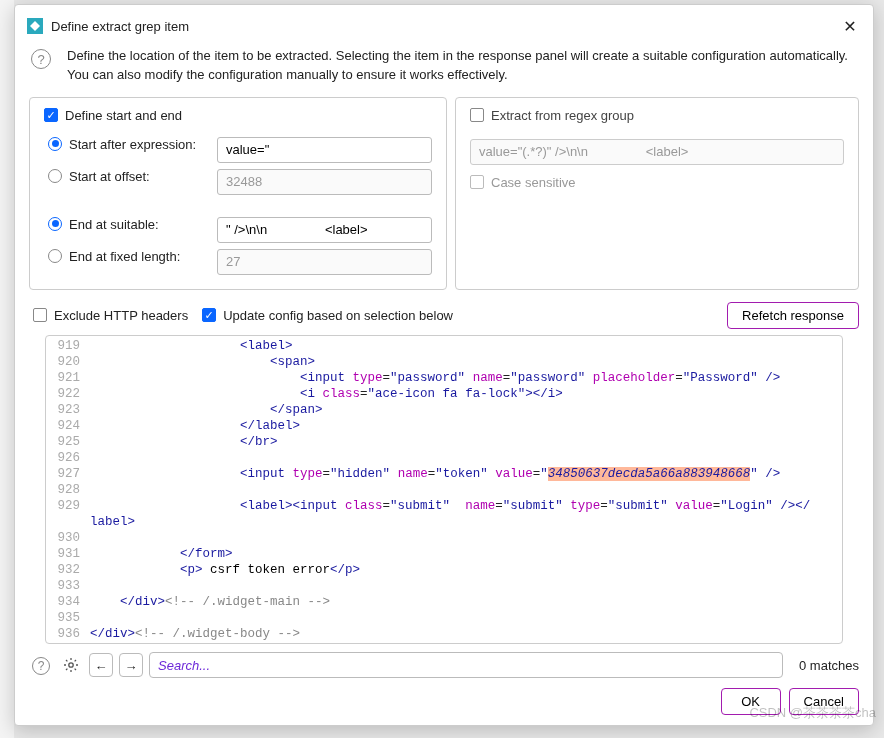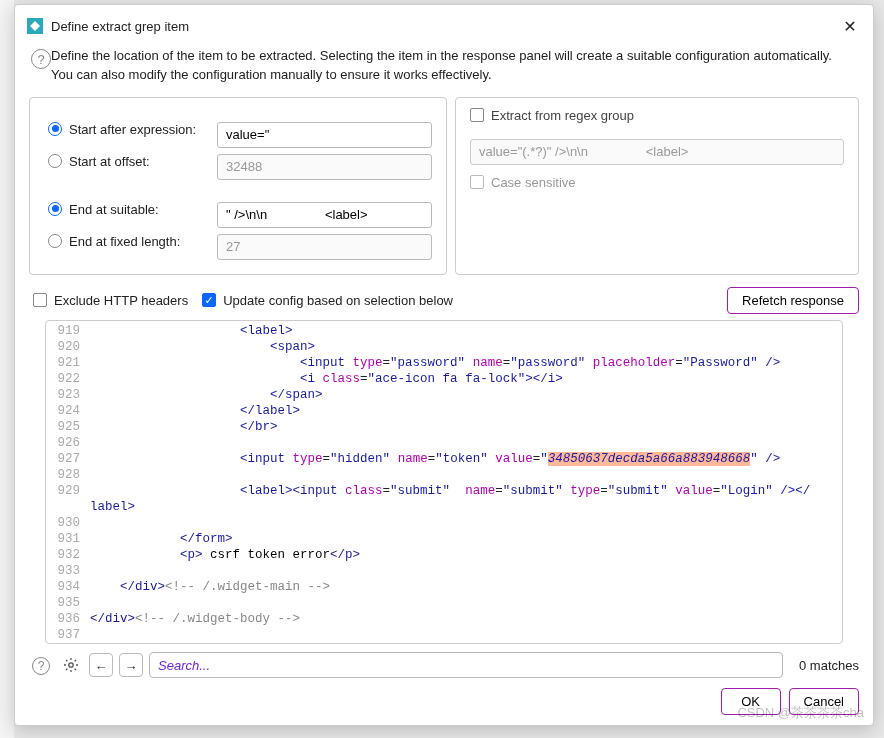--- a/index.html
+++ b/index.html
@@ -47,21 +47,21 @@
     display: flex; align-items: flex-start;
     padding: 4px 6px 12px 6px;
   }
   .help-circle {
     width: 20px; height: 20px;
     border: 1.5px solid #888; border-radius: 50%;
     display: flex; align-items: center; justify-content: center;
     color: #888; font-size: 13px; flex-shrink: 0;
     margin-top: 2px;
   }
-  .intro-text { line-height: 1.45; }
+  .intro-text { margin-left: 16px; line-height: 1.45; }
   .panels { display: flex; gap: 8px; padding: 0 4px; }
   .panel {
     border: 1px solid #ccc;
     border-radius: 4px;
     padding: 10px 14px 14px 14px;
   }
   .panel-left { flex: 0 0 418px; }
   .panel-right { flex: 1; }
   .fieldset-row { display: flex; align-items: center; margin-bottom: 8px; }
   .cb, .rb {
@@ -150,21 +150,21 @@
     padding: 0 8px; font-size: 13px; font-style: italic; color: #6d28d9;
     display: flex; align-items: center; text-align: right;
   }
   .matches { margin-left: 10px; font-size: 13px; }
   .footer {
     display: flex; justify-content: flex-end; gap: 8px;
     padding: 6px 4px 0 4px;
   }
   .footer .btn.primary { min-width: 60px; text-align: center; }
   .watermark {
-    position: absolute; right: 20px; bottom: 16px;
+    position: absolute; right: 8px; bottom: 16px;
     color: rgba(0,0,0,0.25); font-size: 13px;
     pointer-events: none;
   }
   .left-fragments {
     position: absolute; left: 0; top: 0; width: 14px; height: 738px;
     background: #f4f4f4;
     font-size: 10px; color: #888;
   }
 </style>
 </head>
@@ -186,20 +186,24 @@
   </div>
 
   <div class="intro">
     <div class="help-circle">?</div>
     <div class="intro-text">Define the location of the item to be extracted. Selecting the item in the response panel will create a suitable configuration automatically. You can also modify the configuration manually to ensure it works effectively.</div>
   </div>
 
   <div class="panels">
 
     <div class="panel panel-left">
+      <div class="fieldset-row">
+        <span class="cb checked"></span>
+        <span class="fieldset-title">Define start and end</span>
+      </div>
 
       <div class="form-row" style="margin-top:14px">
         <span class="rb checked"></span>
         <span class="form-label">Start after expression:</span>
         <input class="form-input" value="value=&quot;" style="">
       </div>
 
       <div class="form-row">
         <span class="rb"></span>
         <span class="form-label">Start at offset:</span>

